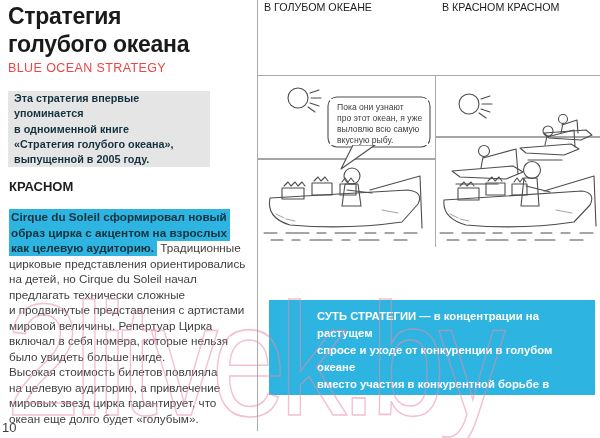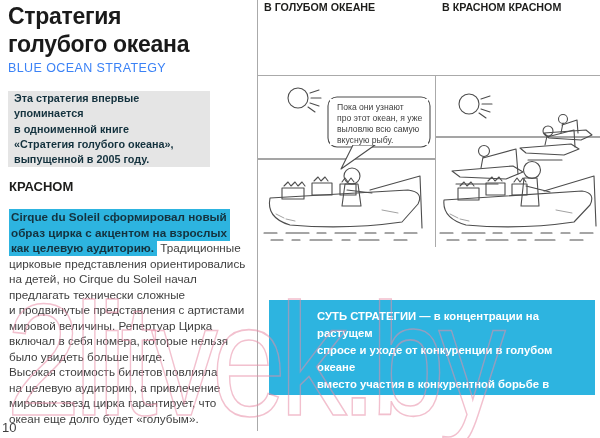--- a/index.html
+++ b/index.html
@@ -2,35 +2,35 @@
 <html><head>
 <meta charset="utf-8">
 <style>
   html,body{margin:0;padding:0;background:#e9e9e9;}
   .page{position:relative;width:600px;height:438px;background:#ffffff;overflow:hidden;
         font-family:"Liberation Sans","DejaVu Sans",sans-serif;color:#1d1d1b;}
   .abs{position:absolute;}
   .pre{white-space:pre-line;}
 
   .title{left:8px;top:2px;font-size:23px;line-height:28px;font-weight:700;letter-spacing:-0.3px;color:#1a1a1a;}
-  .subtitle{left:8px;top:61px;font-size:12.5px;color:#3b82f6;letter-spacing:0.4px;}
+  .subtitle{left:8px;top:61px;font-size:12.5px;color:#ef4444;letter-spacing:0.4px;}
   .intro{left:8px;top:91px;width:190px;padding:0 6px;background:#e5e5e5;
          font-size:10.8px;line-height:15.3px;font-weight:700;color:#14323e;}
   .example-h{left:9px;top:179px;font-size:13px;font-weight:700;}
   .example-p{left:9px;top:209px;width:254px;font-size:11.7px;line-height:15.5px;color:#3f3f3f;}
   .hl{background:#2db4e0;color:#14323e;font-weight:700;padding:1px 3px 2px 2px;
       -webkit-box-decoration-break:clone;box-decoration-break:clone;margin-top:36px;}
   .pagenum{left:2px;top:420px;font-size:13px;color:#3f3f3f;}
 
   .divider{left:257px;top:0;width:1px;height:431px;background:#aaaaaa;}
   .panel-top{left:257px;top:75px;width:343px;height:1px;background:#aaaaaa;}
   .panel-mid{left:435px;top:75px;width:1px;height:172px;background:#aaaaaa;}
 
   .col{top:1px;font-size:10.7px;line-height:13.5px;color:#4a4a4a;}
-  .col .col-title{font-weight:700;color:#1d1d1b;margin-bottom:18px;}
+  .col .col-title{font-weight:400;color:#1d1d1b;margin-bottom:18px;}
   .colA{left:264px;width:172px;}
   .colB{left:442px;width:158px;}
 
   .panel{top:76px;}
   .panelA{left:258px;}
   .panelB{left:436px;}
   svg .ln{stroke:#4d4d4d;stroke-width:1.1;fill:none;stroke-linecap:round;stroke-linejoin:round;}
   svg .fillw{fill:#ffffff;}
   svg .thin{stroke:#8a8a8a;stroke-width:0.8;fill:none;}
   svg text{font-family:"Liberation Sans","DejaVu Sans",sans-serif;font-size:8.6px;fill:#3f3f3f;}

